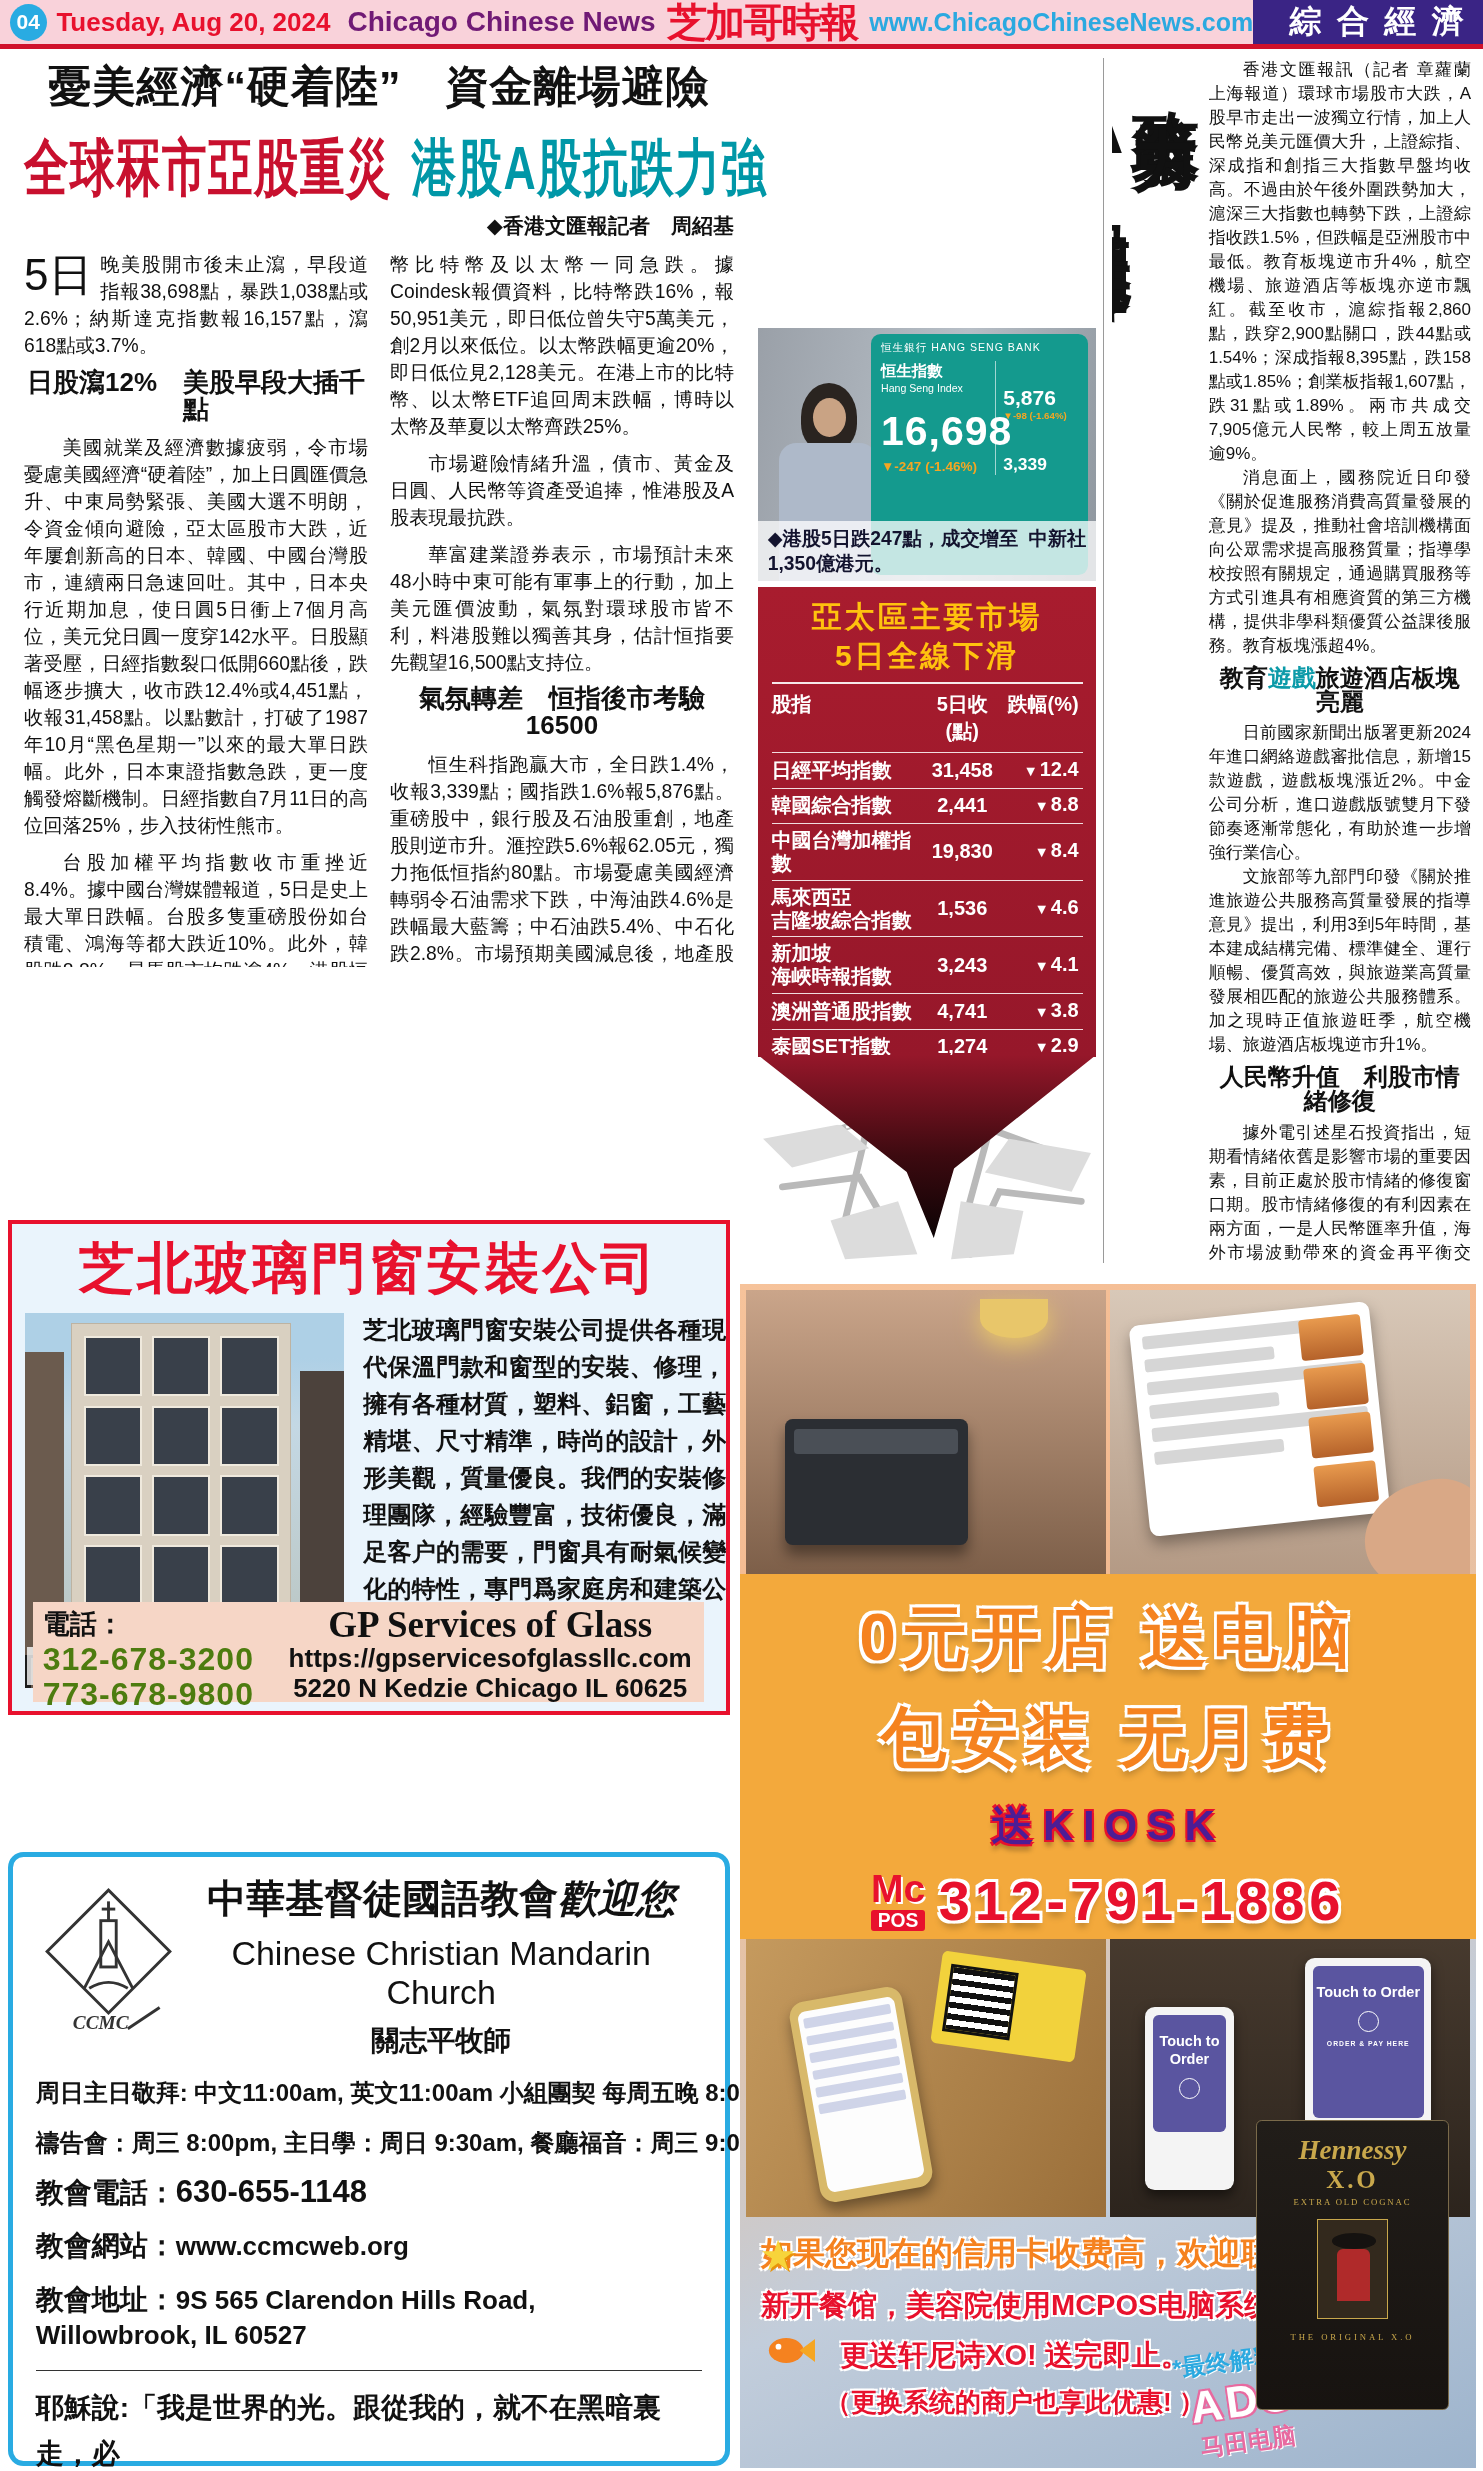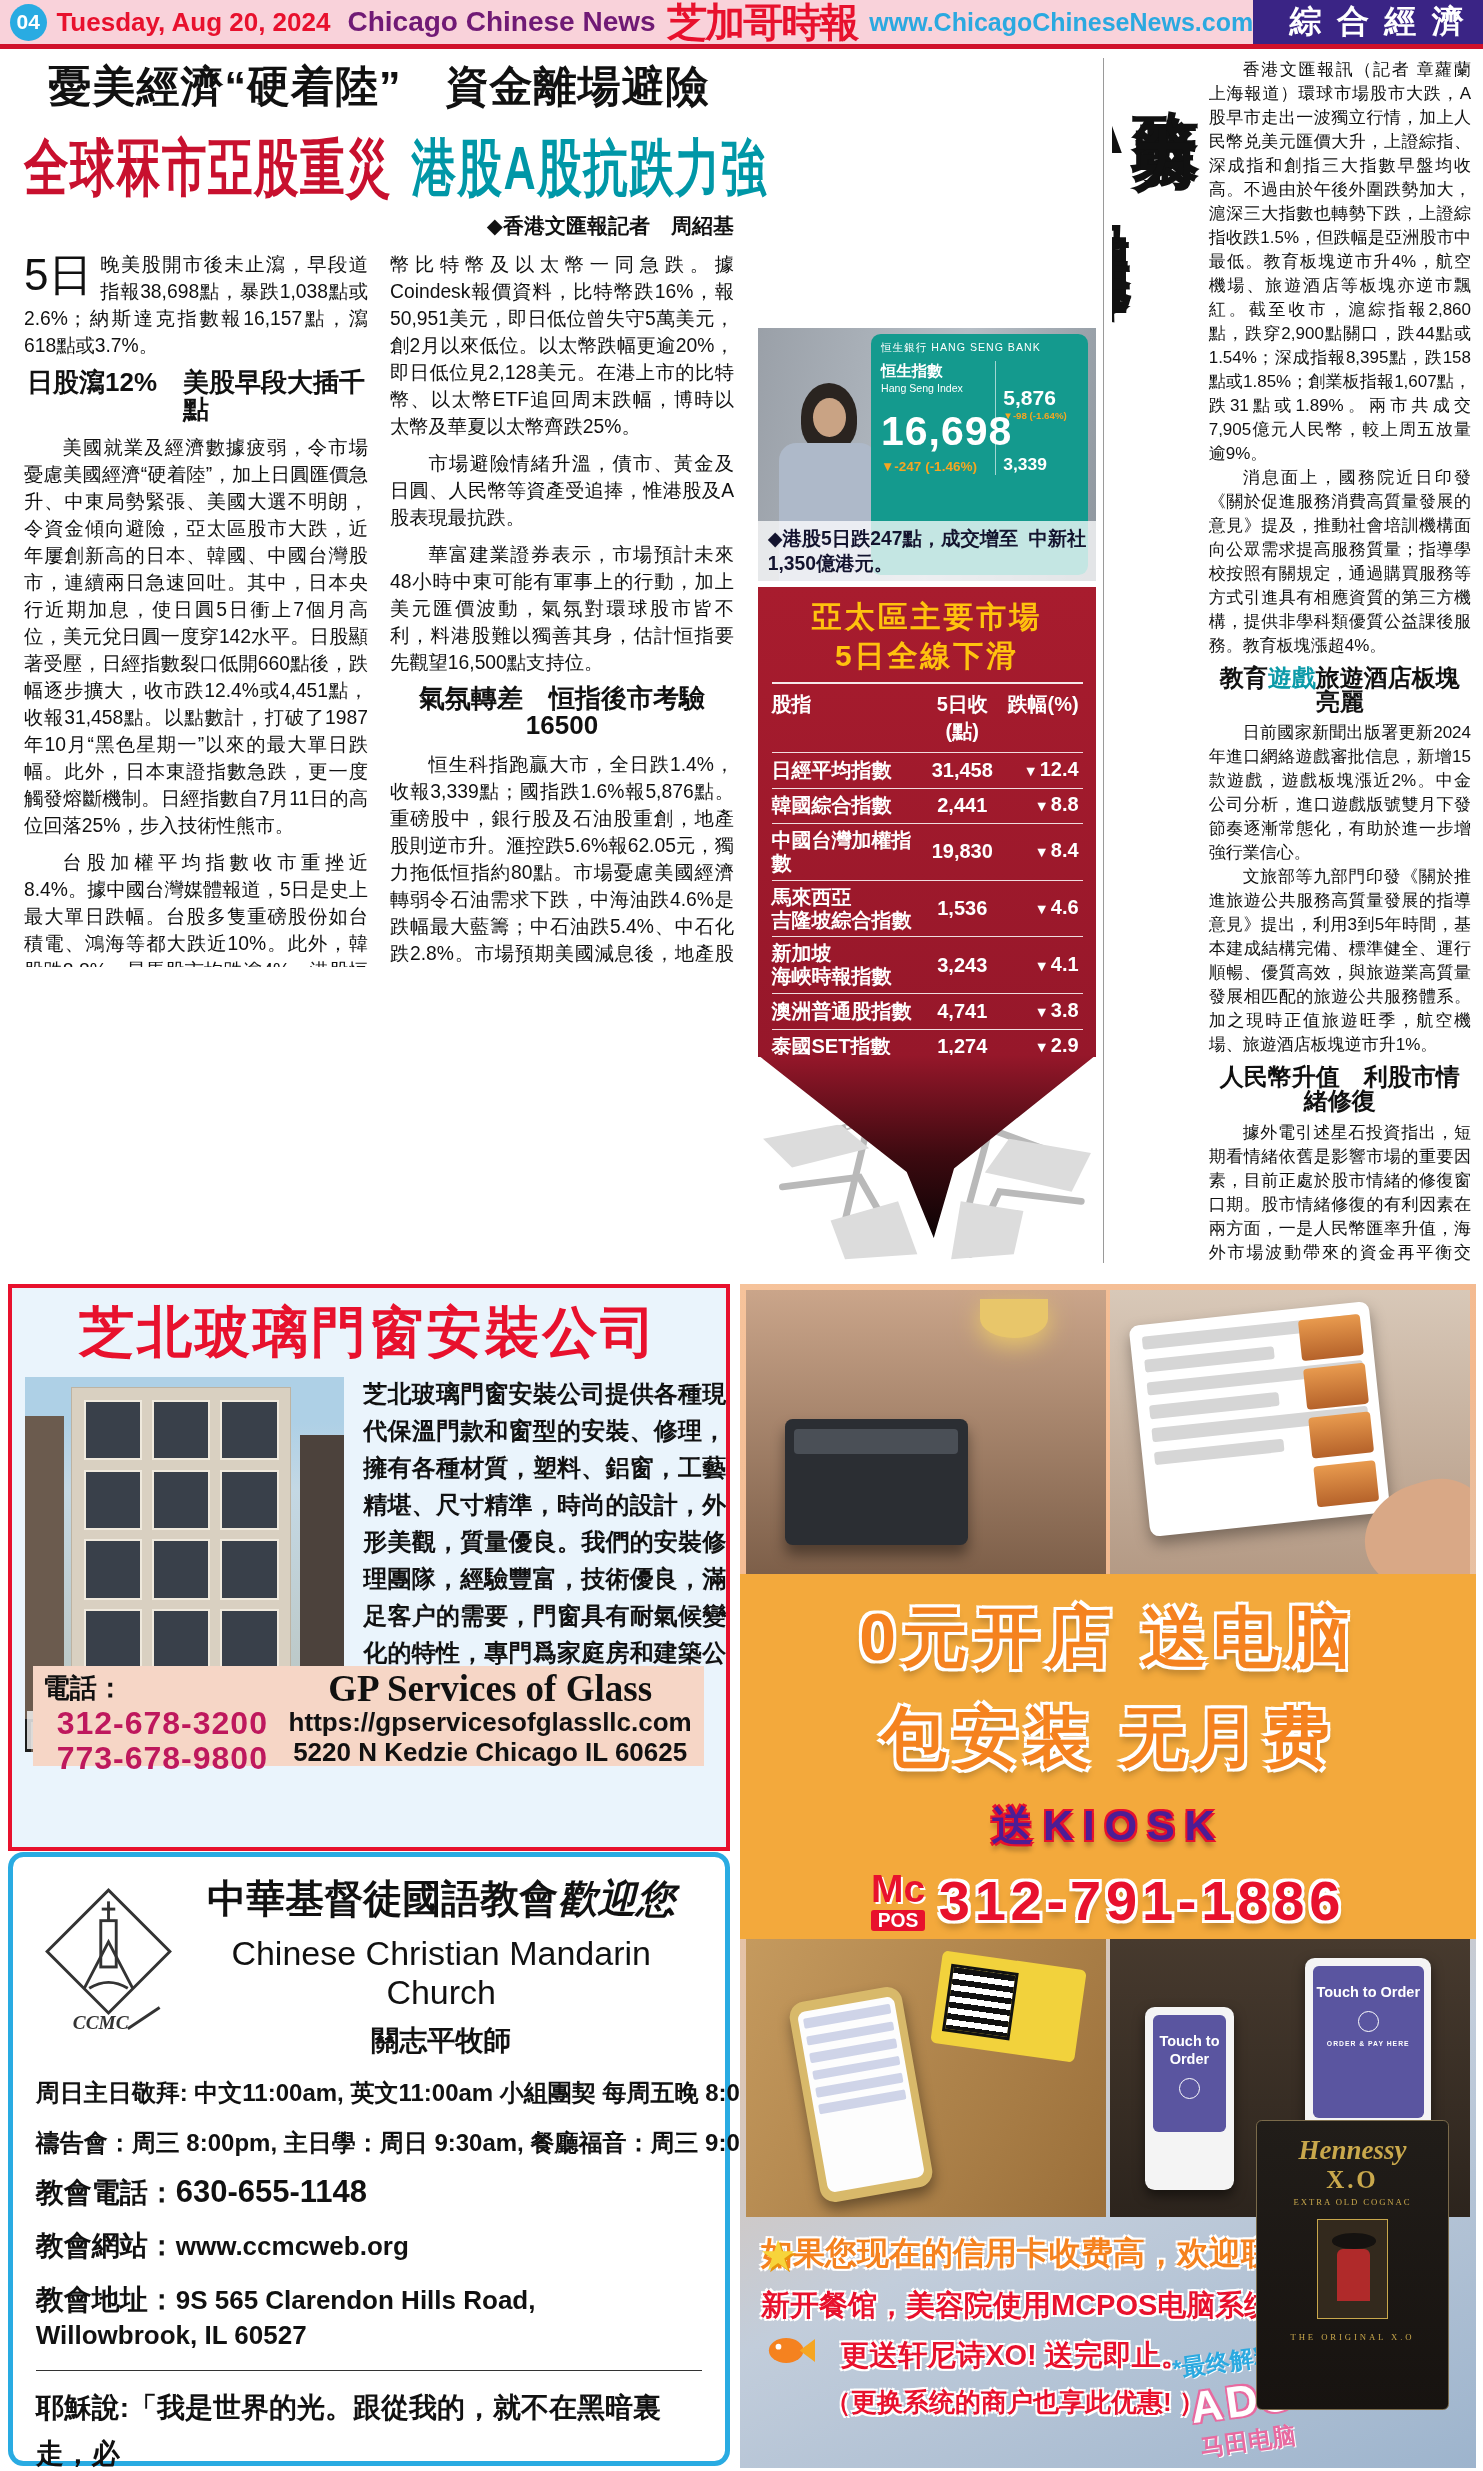--- a/index.html
+++ b/index.html
@@ -68,39 +68,39 @@
   
   .vdivider{position:absolute;left:1103px;top:58px;width:1px;height:1205px;background:#9a9a9a;}
   .right-col{position:absolute;left:1112px;top:58px;width:359px;height:1207px;display:flex;overflow:hidden;}
   .vheadline{writing-mode:vertical-rl;text-orientation:upright;font-weight:900;font-size:68px;line-height:1;width:89px;letter-spacing:3.9px;flex:0 0 auto;}
   .vh2{margin-top:33px;}
   .rc-body{flex:1;font-size:17px;line-height:24px;text-align:justify;padding-left:7.7px;}
   .rc-body .para{text-indent:2em;}
   .rc-body .subhead{font-size:24px;margin:7.7px 0;}
 
   
-  .glass-ad{position:absolute;left:7.7px;top:1284px;width:722px;height:567px;border:4.8px solid #e8112d;background:#eaf4fc;padding:7.7px 11.6px;}
+  .glass-ad{position:absolute;left:7.7px;top:1220px;width:722px;height:495px;border:4.8px solid #e8112d;background:#eaf4fc;padding:7.7px 11.6px;}
   .ga-title{color:#e8112d;font-size:55px;font-weight:900;text-align:center;letter-spacing:2.9px;white-space:nowrap;}
   .ga-row{position:relative;height:398px;margin-top:5.8px;}
   .ga-photo{position:absolute;left:1.9px;top:1.9px;width:319px;height:375px;background:linear-gradient(#aed0e6 12%,#c4d8e4 30%,#b9c2bb);overflow:hidden;}
   .ga-sidebldg{position:absolute;left:0;top:39px;width:39px;height:336px;background:#6b5b4e;}
   .ga-sidebldg2{position:absolute;right:0;top:58px;width:44px;height:317px;background:#4c423c;}
   .ga-bldg{position:absolute;left:46px;top:9.7px;width:220px;height:365px;background:#d9d0c1;border:1.9px solid #bdb3a2;display:grid;grid-template-columns:repeat(3,1fr);grid-template-rows:repeat(5,1fr);gap:9.7px;padding:11.6px;}
   .ga-win{background:#39404a;border:2.9px solid #efe9dd;}
   .ga-fence{position:absolute;left:0;bottom:0;width:100%;height:33px;background:repeating-linear-gradient(90deg,#1c1c1c 0 5.8px,transparent 5.8px 21px);border-top:3.9px solid #1c1c1c;}
   .ga-bush{position:absolute;bottom:1.9px;width:87px;height:42px;border-radius:50%;background:radial-gradient(#5d7a3f,#3f5a2a);}
   .ga-ribbon{position:absolute;left:3.9px;top:336px;width:334px;background:rgba(255,255,255,.78);color:#e8112d;font-weight:900;font-size:24px;padding:2.9px 5.8px;white-space:nowrap;}
   .ga-text{position:absolute;left:340px;top:0;width:363px;height:295px;font-size:24px;font-weight:bold;line-height:37px;text-align:justify;overflow:hidden;}
   .ga-recruit{position:absolute;left:340px;top:299px;width:367px;display:flex;align-items:center;}
   .ga-zhao{font-size:50px;font-style:italic;font-weight:900;color:#1aa7e8;text-shadow:1.9px 1.9px 0 #fff,-1.9px -1.9px 0 #fff,1.9px -1.9px 0 #fff,-1.9px 1.9px 0 #fff,3.9px 3.9px 2.9px rgba(0,0,0,.3);transform:skewX(-8deg);margin-right:13.5px;white-space:nowrap;}
   .ga-rec-text{color:#e6007e;font-weight:900;font-size:22px;line-height:30px;}
   .ga-bottom{position:absolute;left:9.7px;right:9.7px;bottom:7.7px;height:100px;background:#f6d6c6;display:flex;padding:3.9px 9.7px;}
   .ga-phones{width:243px;}
   .ga-ph-label{font-size:27px;font-weight:900;color:#111;}
-  .ga-ph-num{font-size:32px;font-weight:900;color:#be185d;letter-spacing:1px;line-height:35px;margin-left:14px;}
+  .ga-ph-num{font-size:32px;font-weight:900;color:#4d7c0f;letter-spacing:1px;line-height:35px;}
   .ga-corp{flex:1;text-align:center;}
   .ga-corp-name{font-family:"Liberation Serif","DejaVu Serif",serif;font-weight:900;font-size:37px;line-height:37px;}
   .ga-corp-web{font-weight:900;font-size:26px;line-height:31px;}
   .ga-corp-addr{font-weight:900;font-size:26px;line-height:29px;}
 
   
   .church-ad{position:absolute;left:7.7px;top:1852px;width:722px;height:614px;border:5.8px solid #29abe2;border-radius:15.4px;background:#fff;padding:15.4px 23px;}
   .ch-head{display:flex;align-items:center;}
   .ch-logo{flex:0 0 145px;}
   .ch-mid{flex:1;text-align:center;}

